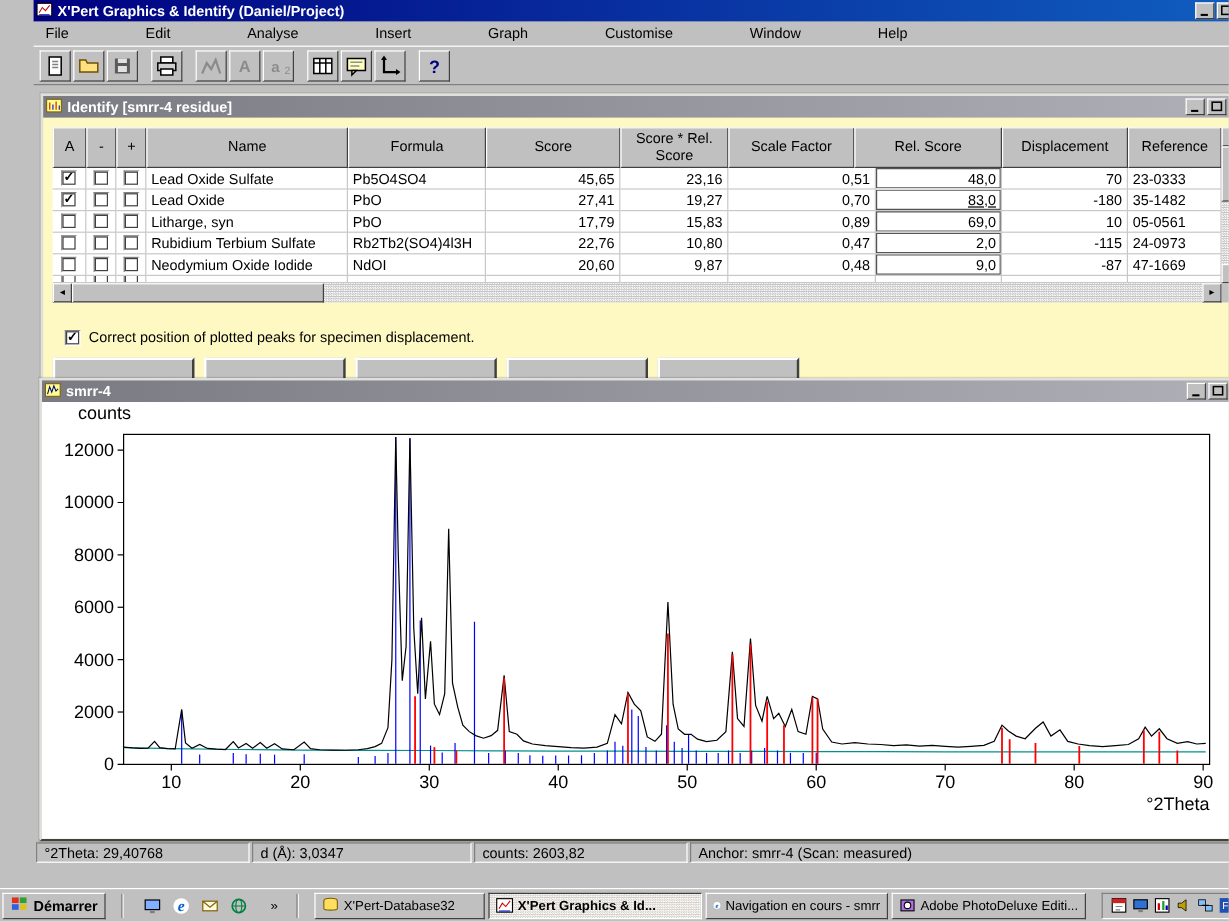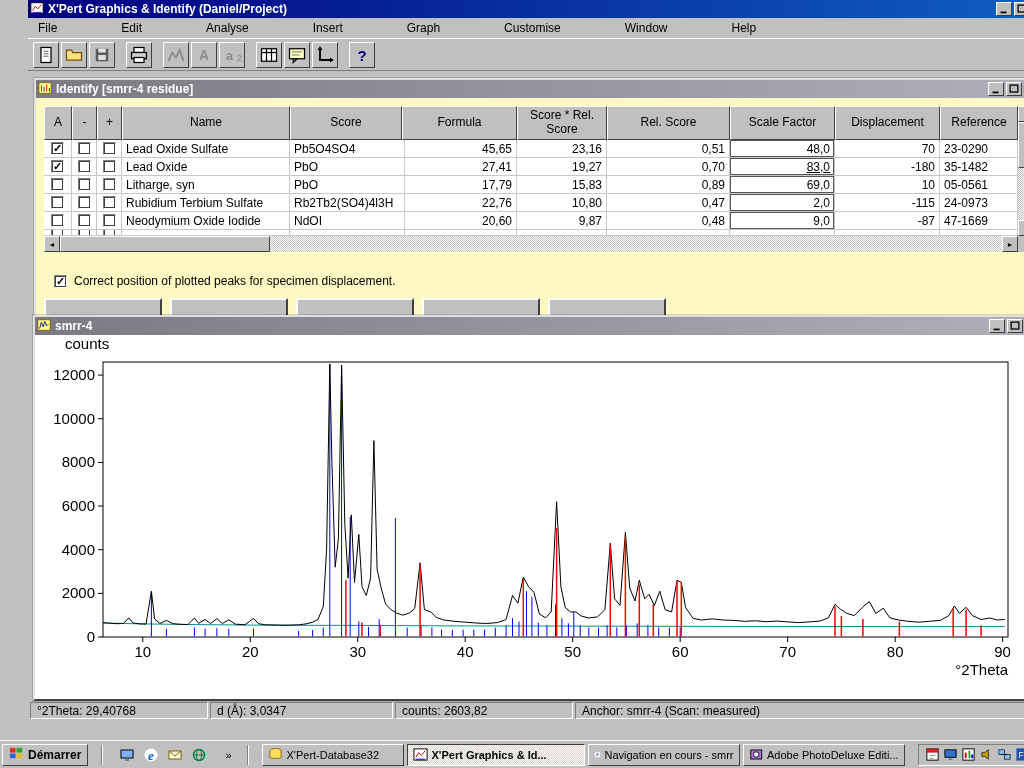--- a/index.html
+++ b/index.html
@@ -242,25 +242,25 @@
             </button>
           </span>
       </div>
 
       <div class="tablewrap">
         <div class="thead" id="thead">
             <div class="th" style="width: 28px;">A</div>
             <div class="th" style="width: 25px;">-</div>
             <div class="th" style="width: 25px;">+</div>
             <div class="th" style="width: 168px;">Name</div>
+            <div class="th" style="width: 115px;">Formula</div>
             <div class="th" style="width: 112px;">Score</div>
-            <div class="th" style="width: 115px;">Formula</div>
             <div class="th" style="width: 90px;">Score * Rel. Score</div>
+            <div class="th" style="width: 105px;">Scale Factor</div>
             <div class="th" style="width: 123px;">Rel. Score</div>
-            <div class="th" style="width: 105px;">Scale Factor</div>
             <div class="th" style="width: 105px;">Displacement</div>
             <div class="th" style="width: 78px;">Reference</div>
           </div>
         <div id="tbody">
             <div class="tr">
               <div class="td cbcell" style="width: 28px;">
                 <span class="cb">✓</span>
               </div>
               <div class="td cbcell" style="width: 25px;">
                 <span class="cb"></span>
@@ -268,21 +268,21 @@
               <div class="td cbcell" style="width: 25px;">
                 <span class="cb"></span>
               </div>
               <div class="td" style="width: 168px;">Lead Oxide Sulfate</div>
               <div class="td" style="width: 115px;">Pb5O4SO4</div>
               <div class="td num" style="width: 112px;">45,65</div>
               <div class="td num" style="width: 90px;">23,16</div>
               <div class="td num" style="width: 123px;">0,51</div>
               <div class="td num scale" style="width: 105px;">48,0</div>
               <div class="td num" style="width: 105px;">70</div>
-              <div class="td" style="width: 78px;">23-0290</div>
+              <div class="td" style="width: 78px;">23-0333</div>
             </div>
             <div class="tr">
               <div class="td cbcell" style="width: 28px;">
                 <span class="cb">✓</span>
               </div>
               <div class="td cbcell" style="width: 25px;">
                 <span class="cb"></span>
               </div>
               <div class="td cbcell" style="width: 25px;">
                 <span class="cb"></span>

